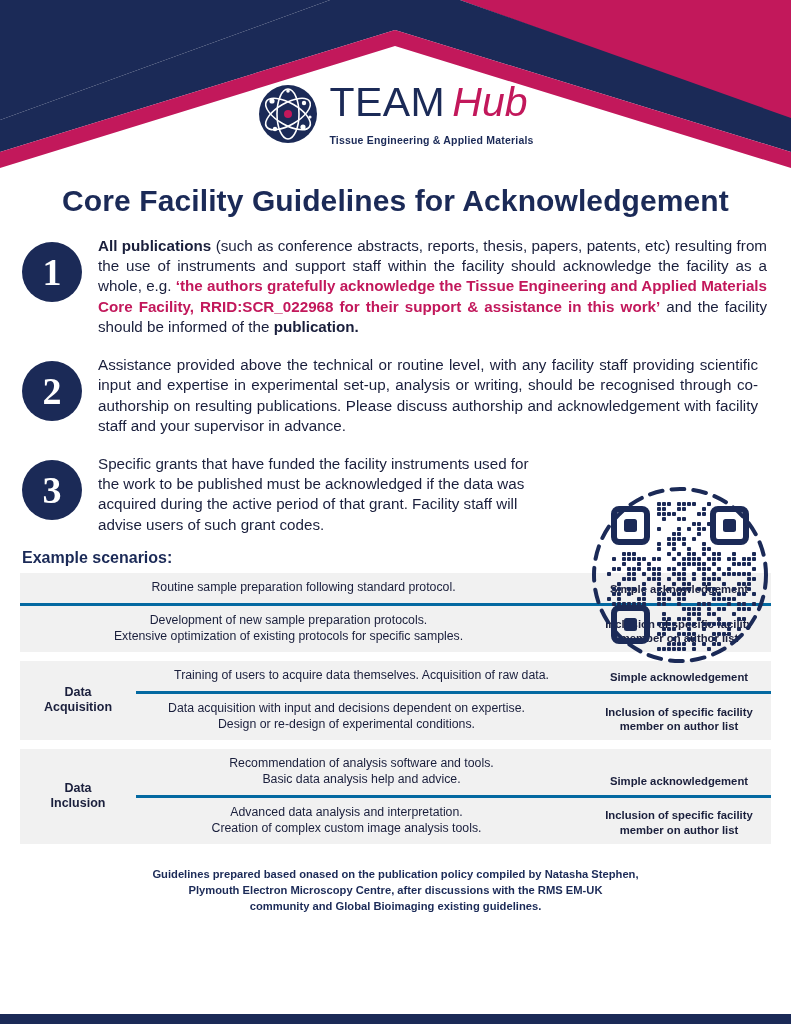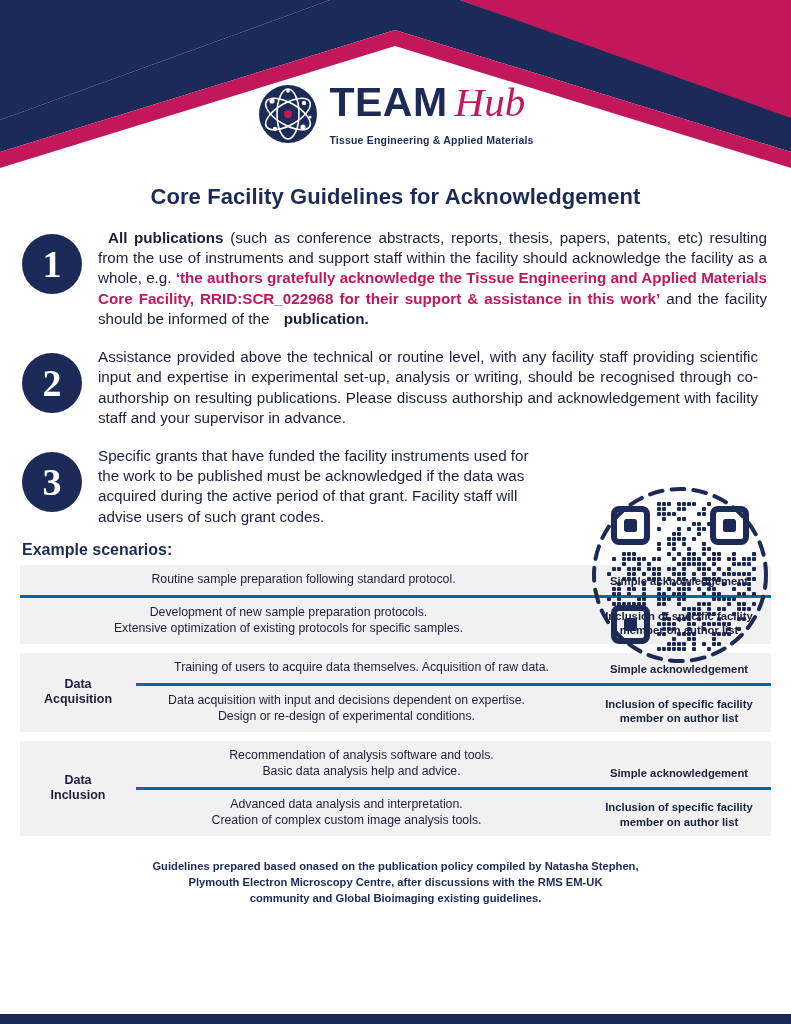--- a/index.html
+++ b/index.html
@@ -48,43 +48,43 @@
     flex-direction: column;
     align-items: flex-start;
     line-height: 1;
   }
   .logo-top {
     display: flex;
     align-items: baseline;
   }
   .logo-team {
     font-size: 41px;
-    font-weight: bold;
+    font-weight: normal;
     color: #1b2a57;
     letter-spacing: 0.5px;
   }
   .logo-hub {
     font-size: 41px;
     font-style: italic;
     color: #c2185b;
     margin-left: 7px;
-    font-family: Liberation Serif, serif;
+    font-family: Liberation Sans, sans-serif;
   }
   .logo-sub {
     font-size: 10.5px;
     font-weight: bold;
     color: #1b2a57;
     margin-top: 12px;
     letter-spacing: 0.2px;
   }
 
   
   .doc-title {
     text-align: center;
-    font-size: 22px;
+    font-size: 30px;
     font-weight: bold;
     color: #1b2a57;
     margin: 16px 0 8px 0;
     letter-spacing: 0.1px;
   }
 
   
   .items {
     position: relative;
     padding: 6px 24px 0 22px;
@@ -113,21 +113,21 @@
   .item-text {
     font-size: 15.2px;
     line-height: 1.33;
     text-align: justify;
     color: #1a1f3c;
     padding-top: 4px;
   }
   .item-1 .item-text { max-width: 670px; }
   .item-2 .item-text { max-width: 660px; }
   .item-3 .item-text { max-width: 450px; text-align: left; }
-  .b { font-weight: bold; margin-left: 10px; }
+  .b { font-weight: bold; }
   .quote {
     color: #c2185b;
     font-weight: bold;
   }
 
   
   .qr {
     position: absolute;
     right: 22px;
     top: 486px;

